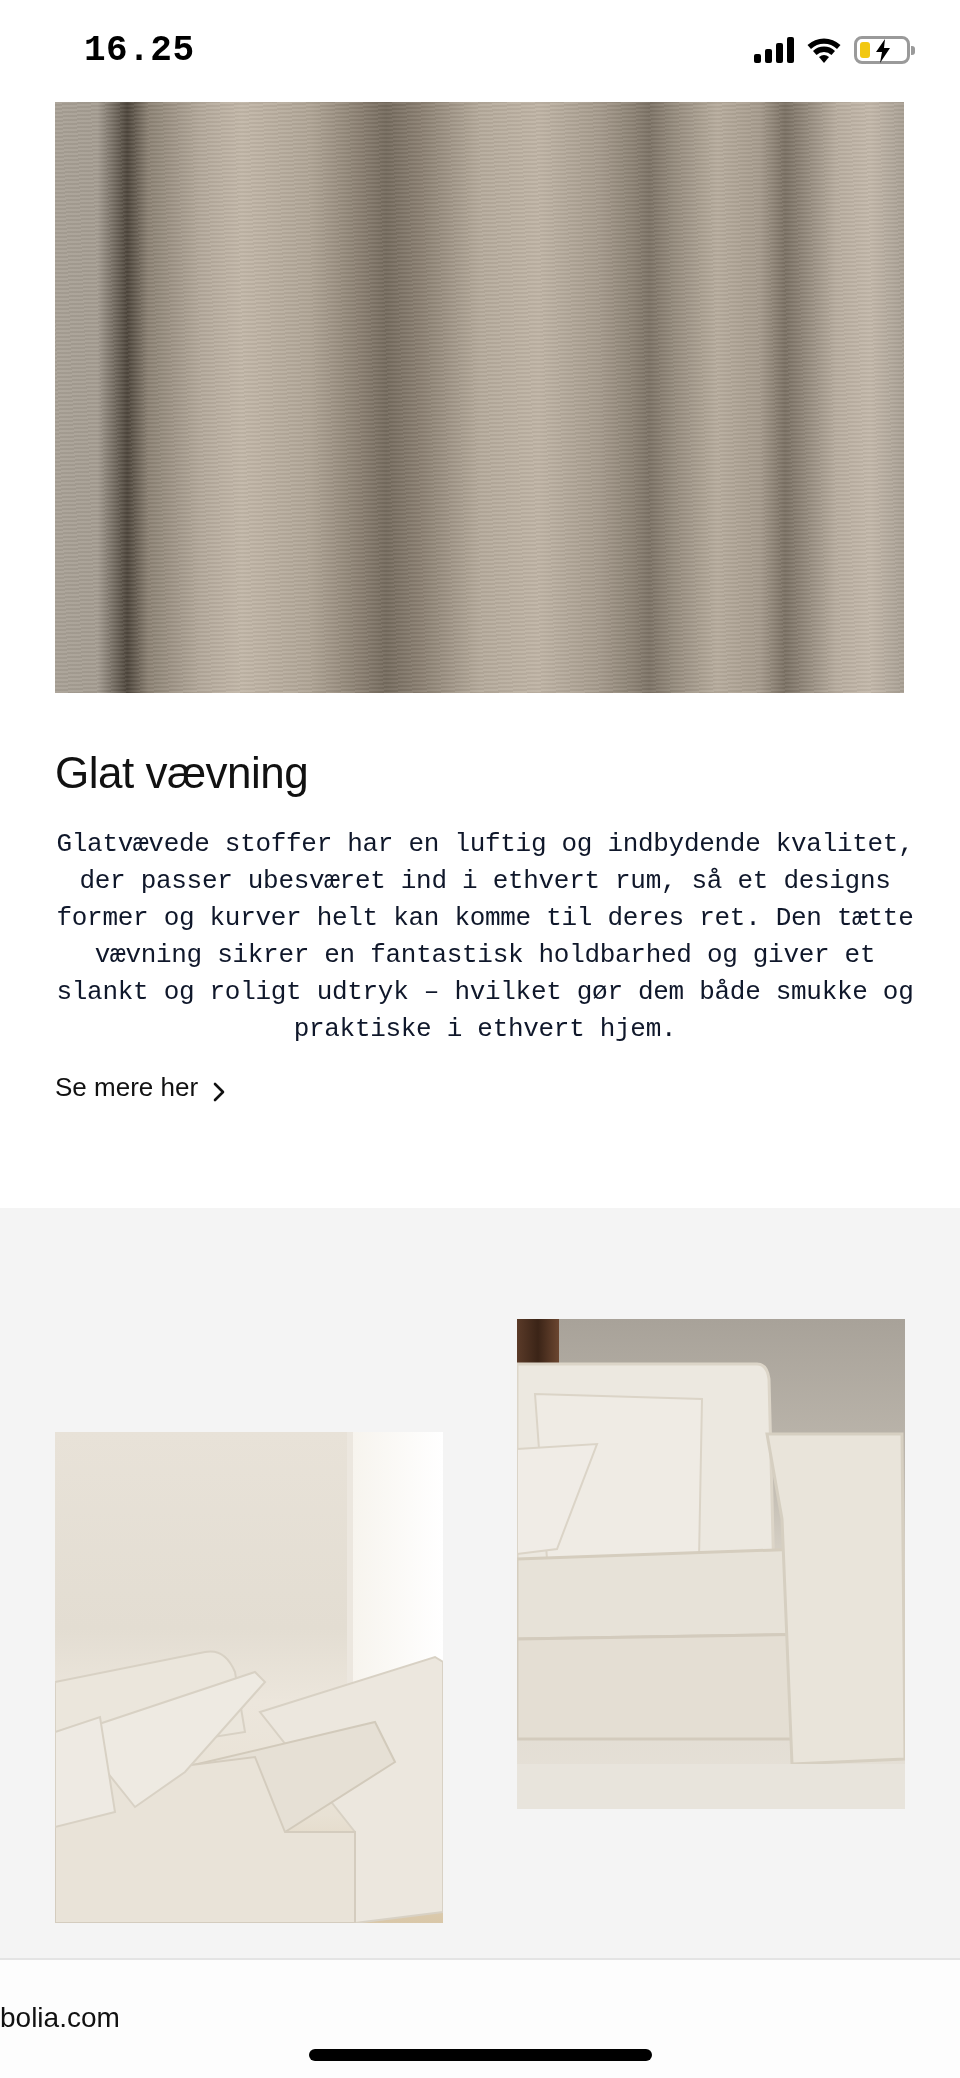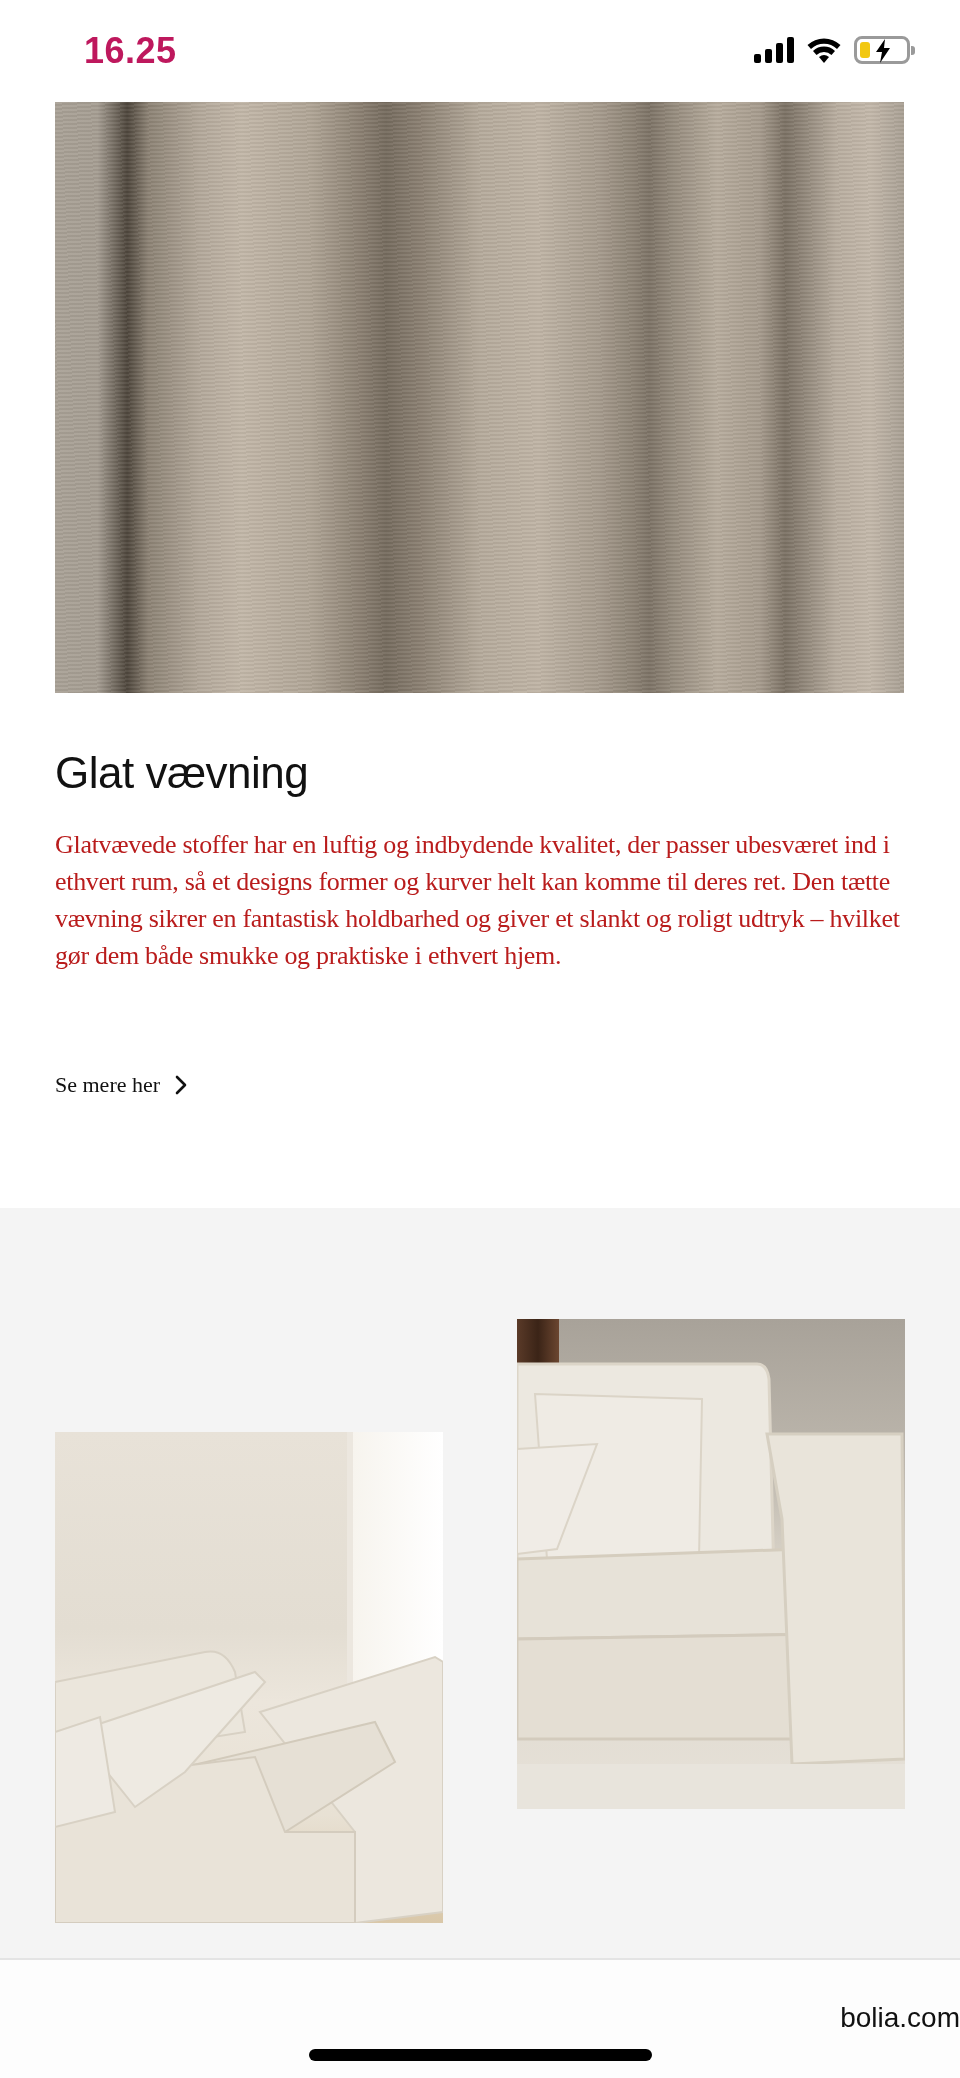--- a/index.html
+++ b/index.html
@@ -1,20 +1,20 @@
 <!DOCTYPE html>
 <html><head>
 <meta charset="utf-8">
 <style>
   * { box-sizing: border-box; margin: 0; padding: 0; }
   html, body { width: 960px; height: 2078px; background: #ffffff; overflow: hidden; }
   body { position: relative; font-family: "DejaVu Sans", sans-serif; color: #111; }
 
   .status-bar { position: absolute; left: 0; top: 0; width: 960px; height: 102px; background: #fff; }
-  .status-time { position: absolute; left: 84px; top: 30px; font-family: Liberation Sans, sans-serif; font-weight: 700; font-size: 36px; letter-spacing: 0.5px; color: #be185d; }
+  .status-time { position: absolute; left: 84px; top: 30px; font-family: Liberation Mono, monospace; font-weight: 700; font-size: 36px; letter-spacing: 0.5px; color: #000000; }
   .status-icons { position: absolute; right: 50px; top: 36px; display: flex; align-items: center; gap: 12px; }
   .signal { display: flex; align-items: flex-end; gap: 4px; height: 26px; }
   .signal span { width: 7px; background: #000; border-radius: 2px; display: block; }
   .battery { position: relative; width: 56px; height: 28px; border: 3px solid #9a9a9a; border-radius: 8px; }
   .battery .fill { position: absolute; left: 3px; top: 3px; width: 10px; height: 16px; background: #f2c811; border-radius: 3px; }
   .battery .cap { position: absolute; right: -8px; top: 7px; width: 4px; height: 9px; background: #9a9a9a; border-radius: 0 3px 3px 0; }
   .battery svg { position: absolute; left: 16px; top: -1px; }
 
   .hero { position: absolute; left: 55px; top: 102px; width: 849px; height: 591px; overflow: hidden;
     background:
@@ -22,38 +22,38 @@
         #a9a196 0%, #a59d92 5%, #4e463c 8.5%, #8c8274 11%, #b3a89a 17%, #c2b7a8 22%,
         #b0a596 30%, #8a7f71 36%, #756b5e 39%, #8a7f71 43%, #b5aa9b 50%, #bfb4a5 57%,
         #a69b8d 64%, #8d8375 68%, #7d7366 70%, #968c7e 73%, #b7ac9d 78%, #a69b8d 83%,
         #7b7164 86%, #8e8477 88%, #b8ad9f 92%, #c3b8aa 96%, #a9a094 100%);
   }
   .hero::after { content: ""; position: absolute; inset: 0;
     background: repeating-linear-gradient(176deg, rgba(255,255,255,0.06) 0 2px, rgba(0,0,0,0.04) 2px 4px);
   }
 
   .title { position: absolute; left: 55px; top: 748px; font-family: Liberation Sans, sans-serif; font-size: 44px; font-weight: 400; color: #111; letter-spacing: -0.5px; }
-  .body-text { position: absolute; left: 55px; top: 826px; width: 860px; font-family: Liberation Serif, serif; font-size: 26px; line-height: 37px; color: #b91c1c; letter-spacing: -0.3px; }
-  .link { position: absolute; left: 55px; top: 1072px; display: flex; align-items: center; gap: 14px; font-family: Liberation Serif, serif; font-size: 22px; color: #111; cursor: pointer; }
+  .body-text { position: absolute; left: 55px; top: 826px; width: 860px; font-family: Liberation Mono, monospace; font-size: 26px; line-height: 37px; color: #0f172a; letter-spacing: -0.3px; text-align: center; }
+  .link { position: absolute; left: 55px; top: 1072px; display: flex; align-items: flex-end; gap: 14px; font-family: Liberation Sans, sans-serif; font-size: 26px; color: #111; cursor: pointer; }
 
   .gallery { position: absolute; left: 0; top: 1208px; width: 960px; height: 750px; background: #f4f4f4; }
   .photo { position: absolute; overflow: hidden; }
   .photo-left { left: 55px; top: 224px; width: 388px; height: 491px;
     background:
       linear-gradient(180deg, #e8e2d8 0%, #e3ddd2 40%, #ece6dc 55%, #e8e1d4 78%, #d9c7a8 100%);
   }
   .photo-left .window { position: absolute; right: 0; top: 0; width: 96px; height: 300px; background: linear-gradient(90deg, #f7f4ee, #ffffff); border-left: 6px solid #ece7df; }
   .photo-left .sofa { position: absolute; left: 0; top: 150px; width: 388px; height: 341px; }
   .photo-right { left: 517px; top: 111px; width: 388px; height: 490px;
     background: linear-gradient(180deg, #a8a299 0%, #bdb7ad 30%, #d9d3c8 50%, #e7e2d9 100%);
   }
   .photo-right .post { position: absolute; left: 0; top: 0; width: 42px; height: 60px; background: linear-gradient(90deg, #5a3a28, #3b2417 50%, #6b4630); }
 
   .bottom-bar { position: absolute; left: 0; top: 1958px; width: 960px; height: 120px; background: #fdfdfd; border-top: 2px solid #e4e4e4; }
-  .url { position: absolute; left: 0; width: 960px; top: 42px; text-align: right; font-family: "Liberation Sans", sans-serif; font-size: 28px; color: #111; }
+  .url { position: absolute; left: 0; width: 960px; top: 42px; text-align: left; font-family: "Liberation Sans", sans-serif; font-size: 28px; color: #111; }
   .home { position: absolute; left: 309px; top: 2049px; width: 343px; height: 12px; border-radius: 6px; background: #000; }
 </style>
 </head>
 <body>
 
 <div class="status-bar">
   <div class="status-time">16.25</div>
   <div class="status-icons">
     <div class="signal">
       <span style="height:9px"></span>

